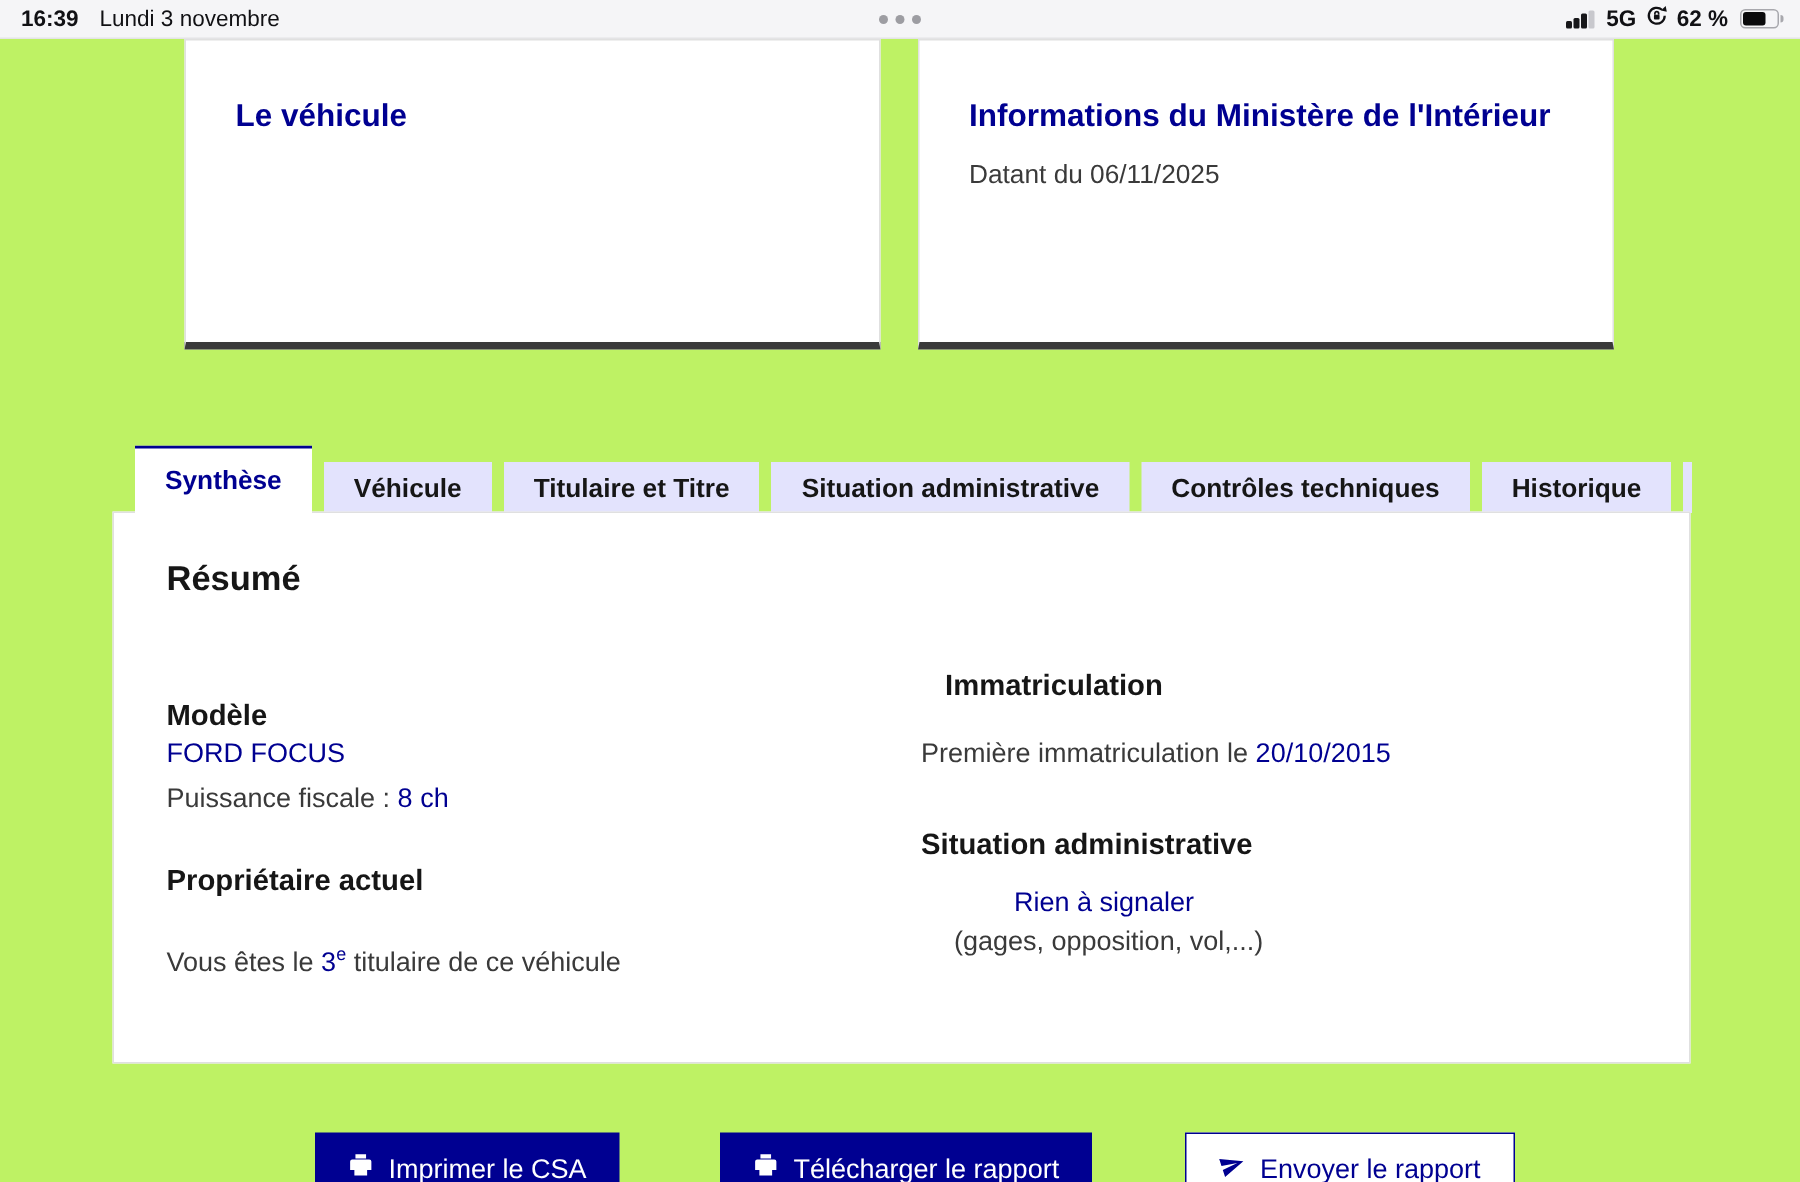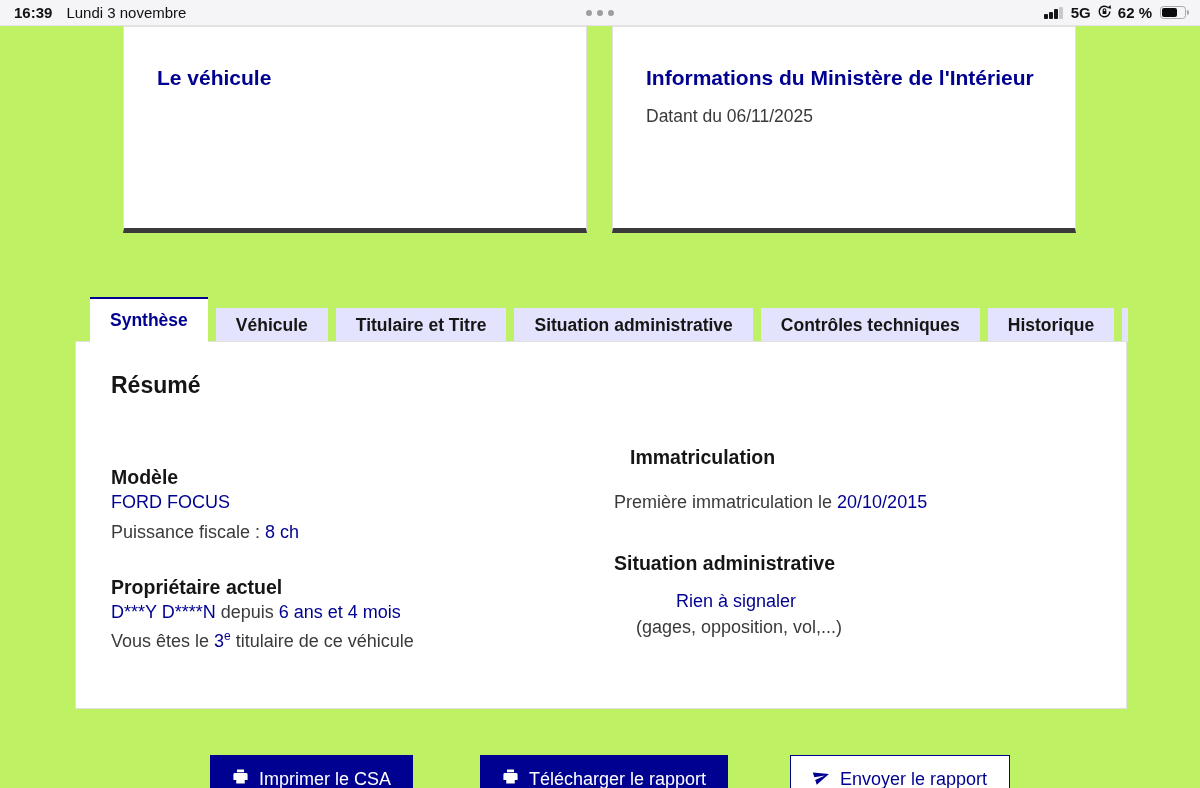--- a/index.html
+++ b/index.html
@@ -133,23 +133,20 @@
   <div class="panel">
     <div class="abs h1" style="left:35px; top:30px;">Résumé</div>
 
     <div class="abs h2" style="left:35px; top:104px;margin-top:20px;">Modèle</div>
     <div class="abs txt blue" style="left:35px; top:150px; font-weight:500;">FORD FOCUS</div>
     <div class="abs txt" style="left:35px; top:180px;">
       <span>Puissance fiscale : </span><span class="blue">8 ch</span>
     </div>
 
     <div class="abs h2" style="left:35px; top:234px;">Propriétaire actuel</div>
-    <div class="abs txt" style="left:35px; top:260px;">
-      <span class="blue">D***Y D****N</span><span> depuis </span><span class="blue">6 ans et 4 mois</span>
-    </div>
     <div class="abs txt" style="left:35px; top:287px;">
       <span>Vous êtes le </span><span class="blue">3</span><sup class="blue">e</sup><span> titulaire de ce véhicule</span>
     </div>
 
     <div class="abs h2" style="left:554px; top:104px;">Immatriculation</div>
     <div class="abs txt" style="left:538px; top:150px;text-align:center;">
       <span>Première immatriculation le </span><span class="blue">20/10/2015</span>
     </div>
 
     <div class="abs h2" style="left:538px; top:210px;">Situation administrative</div>

